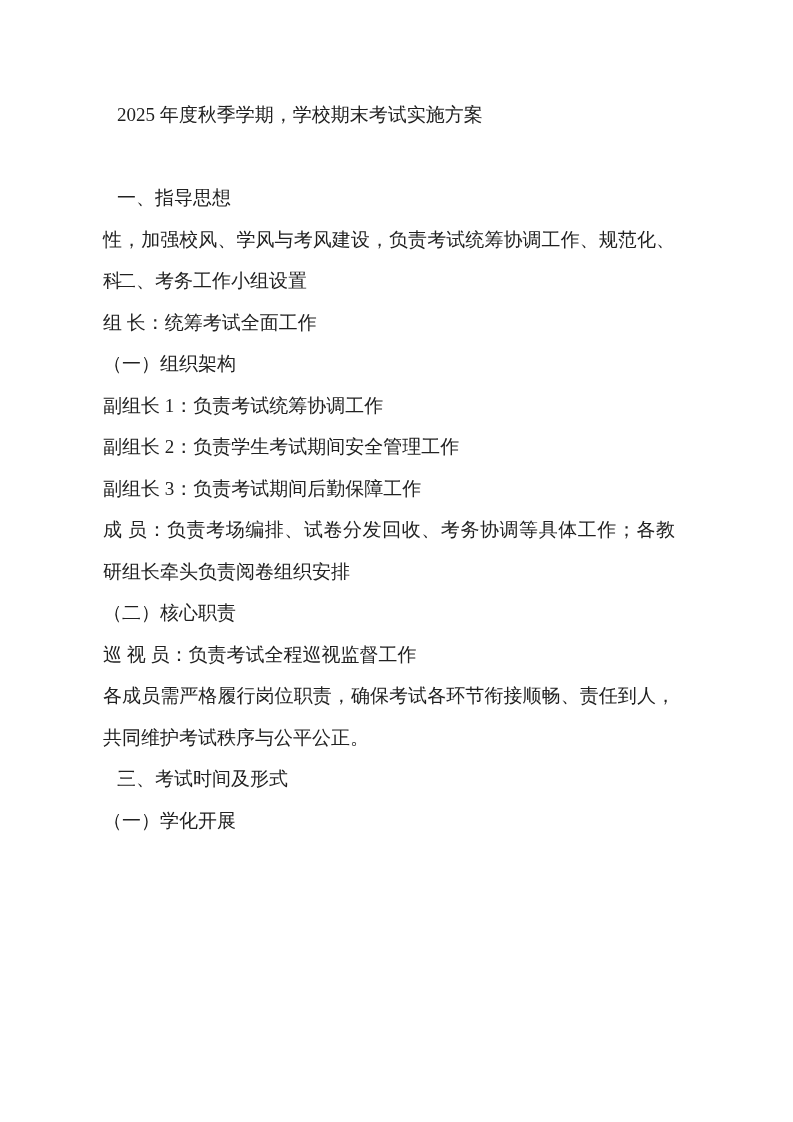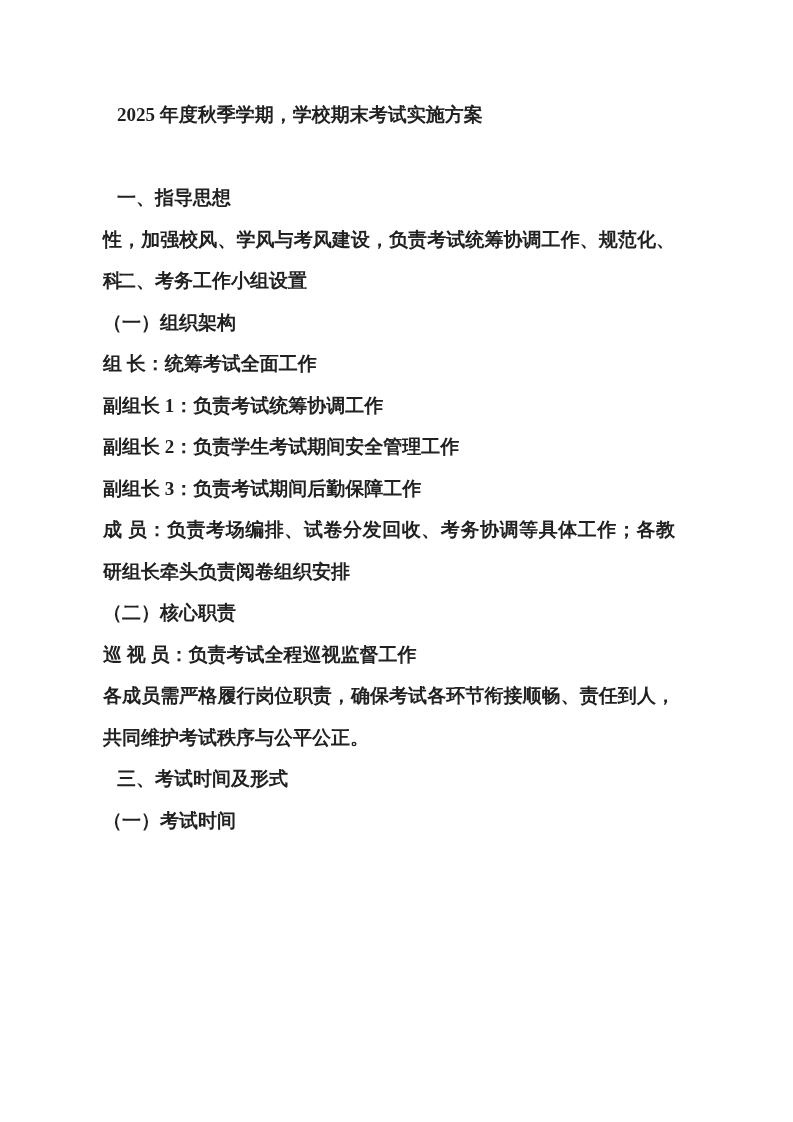--- a/index.html
+++ b/index.html
@@ -26,21 +26,20 @@
     top: 94px;
     width: 572px;
   }
   .line {
     height: 41.5px;
     line-height: 41.5px;
     font-size: 19px;
     letter-spacing: 0;
     white-space: nowrap;
     overflow: visible;
-    font-weight: bold;
   }
   
   .line.j {
     white-space: normal;
     text-align: justify;
     text-align-last: justify;
   }
   
   .indent {
     padding-left: 14px;
@@ -57,33 +56,33 @@
   <div class="content">
 
     <div class="line indent after-gap">2025 年度秋季学期，学校期末考试实施方案</div>
 
     <div class="line indent">一、指导思想</div>
 
     <div class="line j">性，加强校风、学风与考风建设，负责考试统筹协调工作、规范化、科</div>
 
     <div class="line indent">二、考务工作小组设置</div>
 
+    <div class="line">组 长：统筹考试全面工作</div>
+
     <div class="line">（一）组织架构</div>
-
-    <div class="line">组 长：统筹考试全面工作</div>
     <div class="line">副组长 1：负责考试统筹协调工作</div>
     <div class="line">副组长 2：负责学生考试期间安全管理工作</div>
     <div class="line">副组长 3：负责考试期间后勤保障工作</div>
     <div class="line j">成 员：负责考场编排、试卷分发回收、考务协调等具体工作；各教</div>
     <div class="line">研组长牵头负责阅卷组织安排</div>
     <div class="line">（二）核心职责</div>
 
     <div class="line">巡 视 员：负责考试全程巡视监督工作</div>
 
     <div class="line j">各成员需严格履行岗位职责，确保考试各环节衔接顺畅、责任到人，</div>
     <div class="line">共同维护考试秩序与公平公正。</div>
 
     <div class="line indent">三、考试时间及形式</div>
 
-    <div class="line">（一）考试时间</div>
+    <div class="line">（一）学化开展</div>
 
   </div>
 </div>
 
 </body></html>

